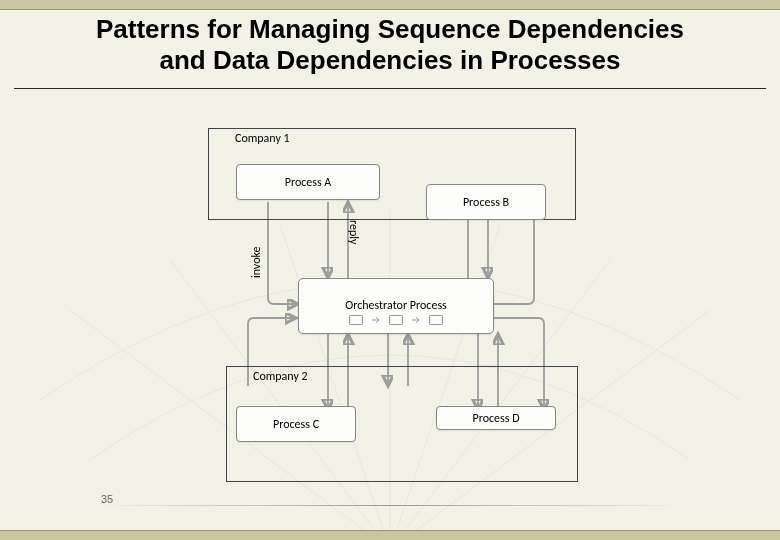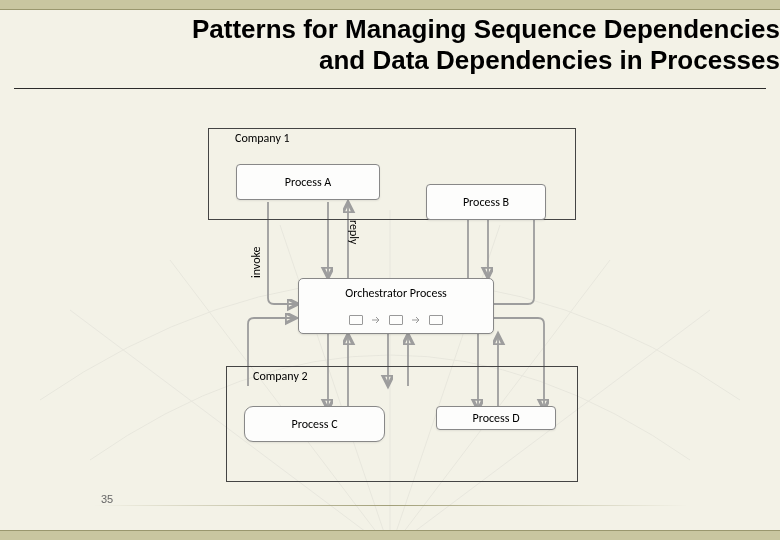--- a/index.html
+++ b/index.html
@@ -15,21 +15,21 @@
     position: absolute;
     top: 0; left: 0; right: 0;
     height: 10px;
     background: #c9c6a0;
     border-bottom: 1px solid #9a976e;
   }
   .title-wrap {
     position: absolute;
     top: 14px;
     left: 0; right: 0;
-    text-align: right;
+    text-align: center;
   }
   .title {
     font-size: 26px;
     font-weight: bold;
     font-family: Arial, Helvetica, sans-serif;
     color: #000;
     line-height: 1.2;
   }
   .title .line2 { display: block; }
   .hr-top {
@@ -73,21 +73,21 @@
     position: absolute;
     border: 1px solid #888;
     border-radius: 5px;
     background: #fdfdfc;
     box-shadow: 0 1px 2px rgba(0,0,0,0.1);
   }
   .orc-title {
     font: 12px/1 Calibri, Arial, sans-serif;
     color: #000;
     text-align: center;
-    margin-top: 8px;
+    margin-top: 20px;
   }
   .orc-steps {
     position: absolute;
     bottom: 8px;
     left: 50%;
     transform: translateX(-50%);
     display: flex;
     align-items: center;
     gap: 9px;
   }
@@ -236,21 +236,21 @@
       <svg width="8" height="8" class="orc-step-arrow">
           <path d="M0,4 L6,4 M4,1 L7,4 L4,7" stroke="#999" stroke-width="1" fill="none"></path>
         </svg>
       <div class="orc-step"></div>
     </div>
   </div>
 
   <div class="group-box" style="left:38px; top:238px; width:352px; height:116px;">
     <div class="group-label">Company 2</div>
   </div>
-  <div class="proc-box" style="left:56px; top:278px; width:141px; height:36px;border-radius:9px;">Process C</div>
+  <div class="proc-box" style="left:48px; top:278px; width:120px; height:36px;">Process C</div>
   <div class="proc-box" style="left:248px; top:278px; width:120px; height:24px;">Process D</div>
 
   <div class="side-label side-invoke" style="left:62px; top:150px;">invoke</div>
   <div class="side-label side-reply" style="left:172px; top:92px;">reply</div>
 
 </div>
 
 <div class="bottom-line">
   <div class="page-num">35</div>
 </div>

